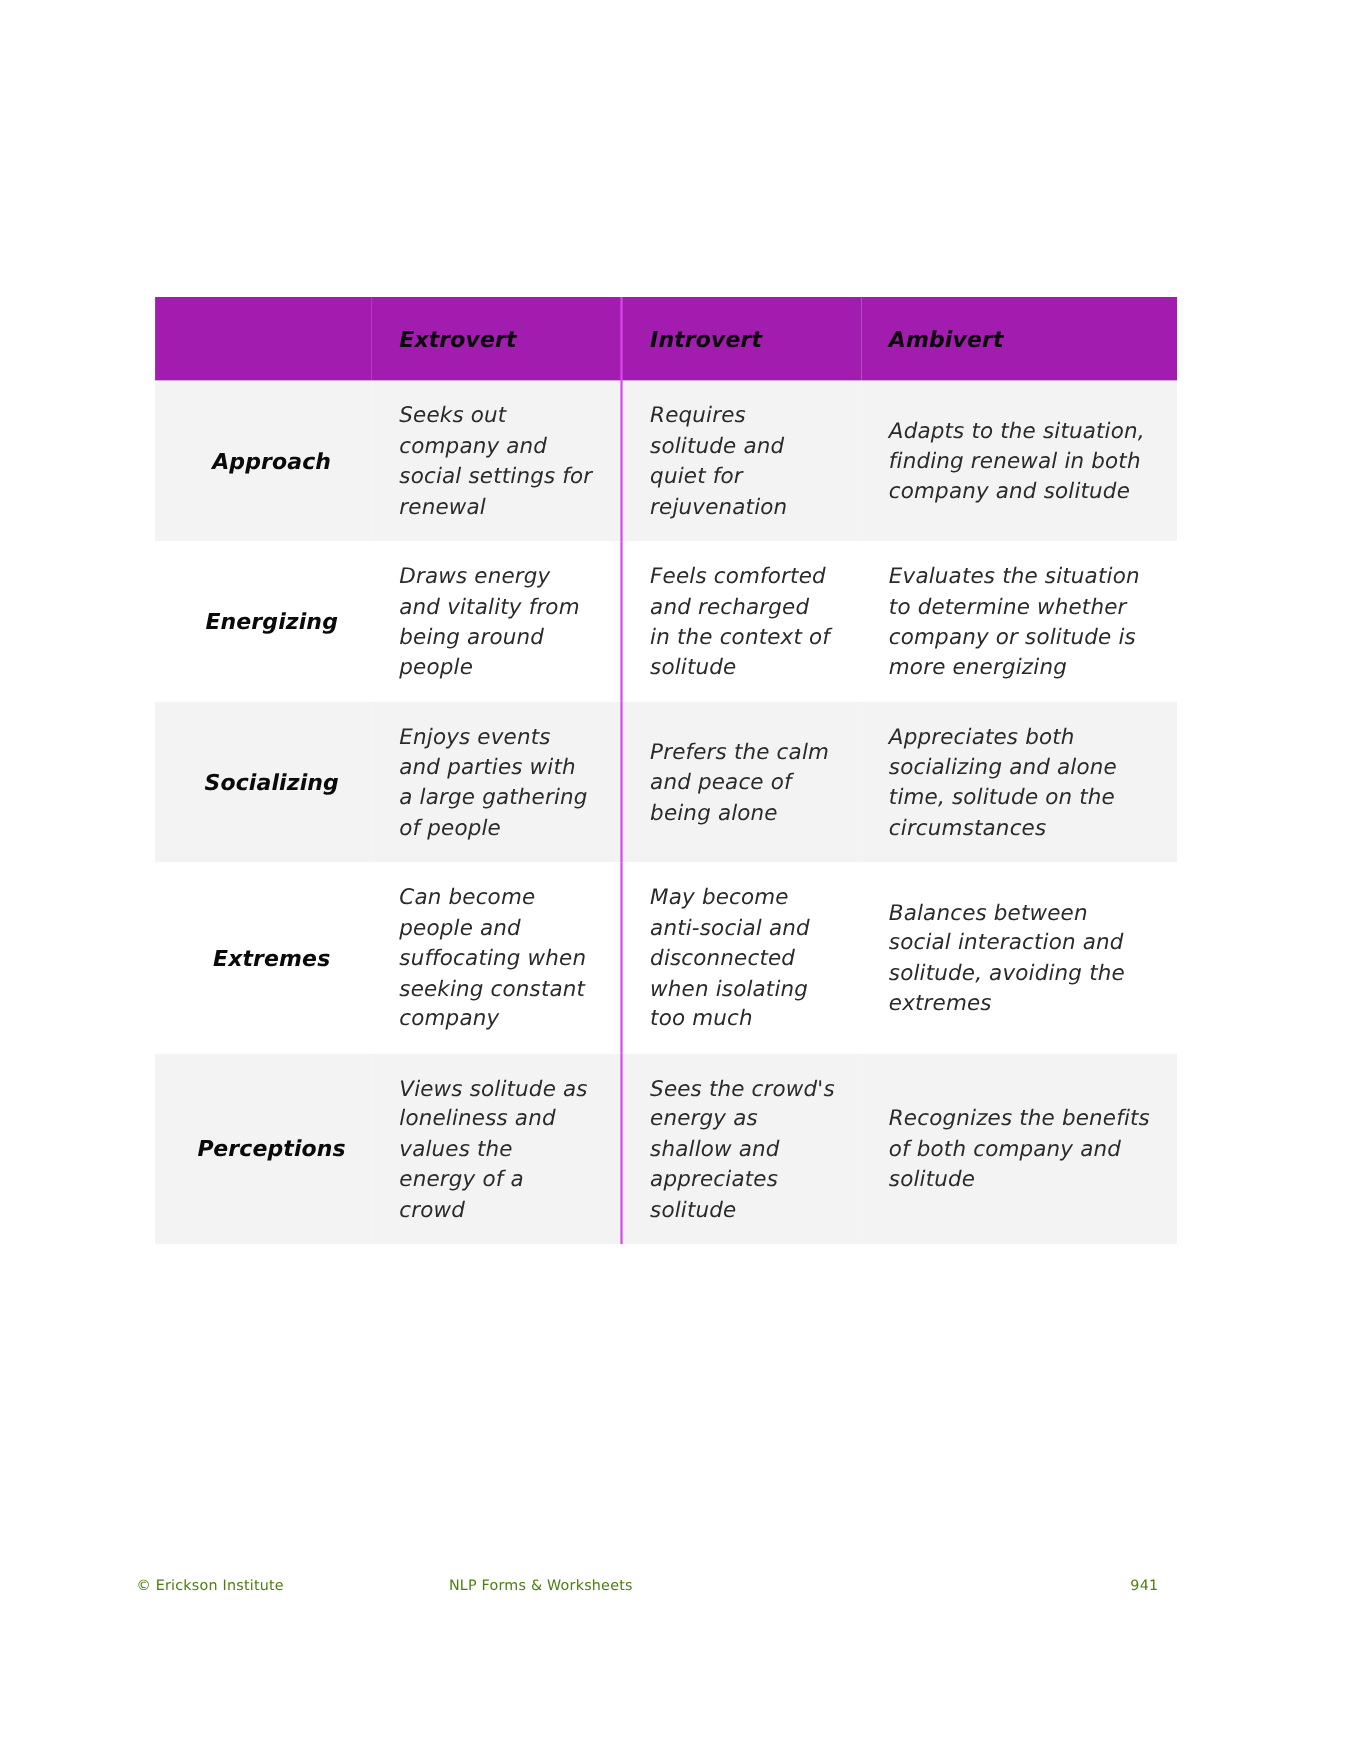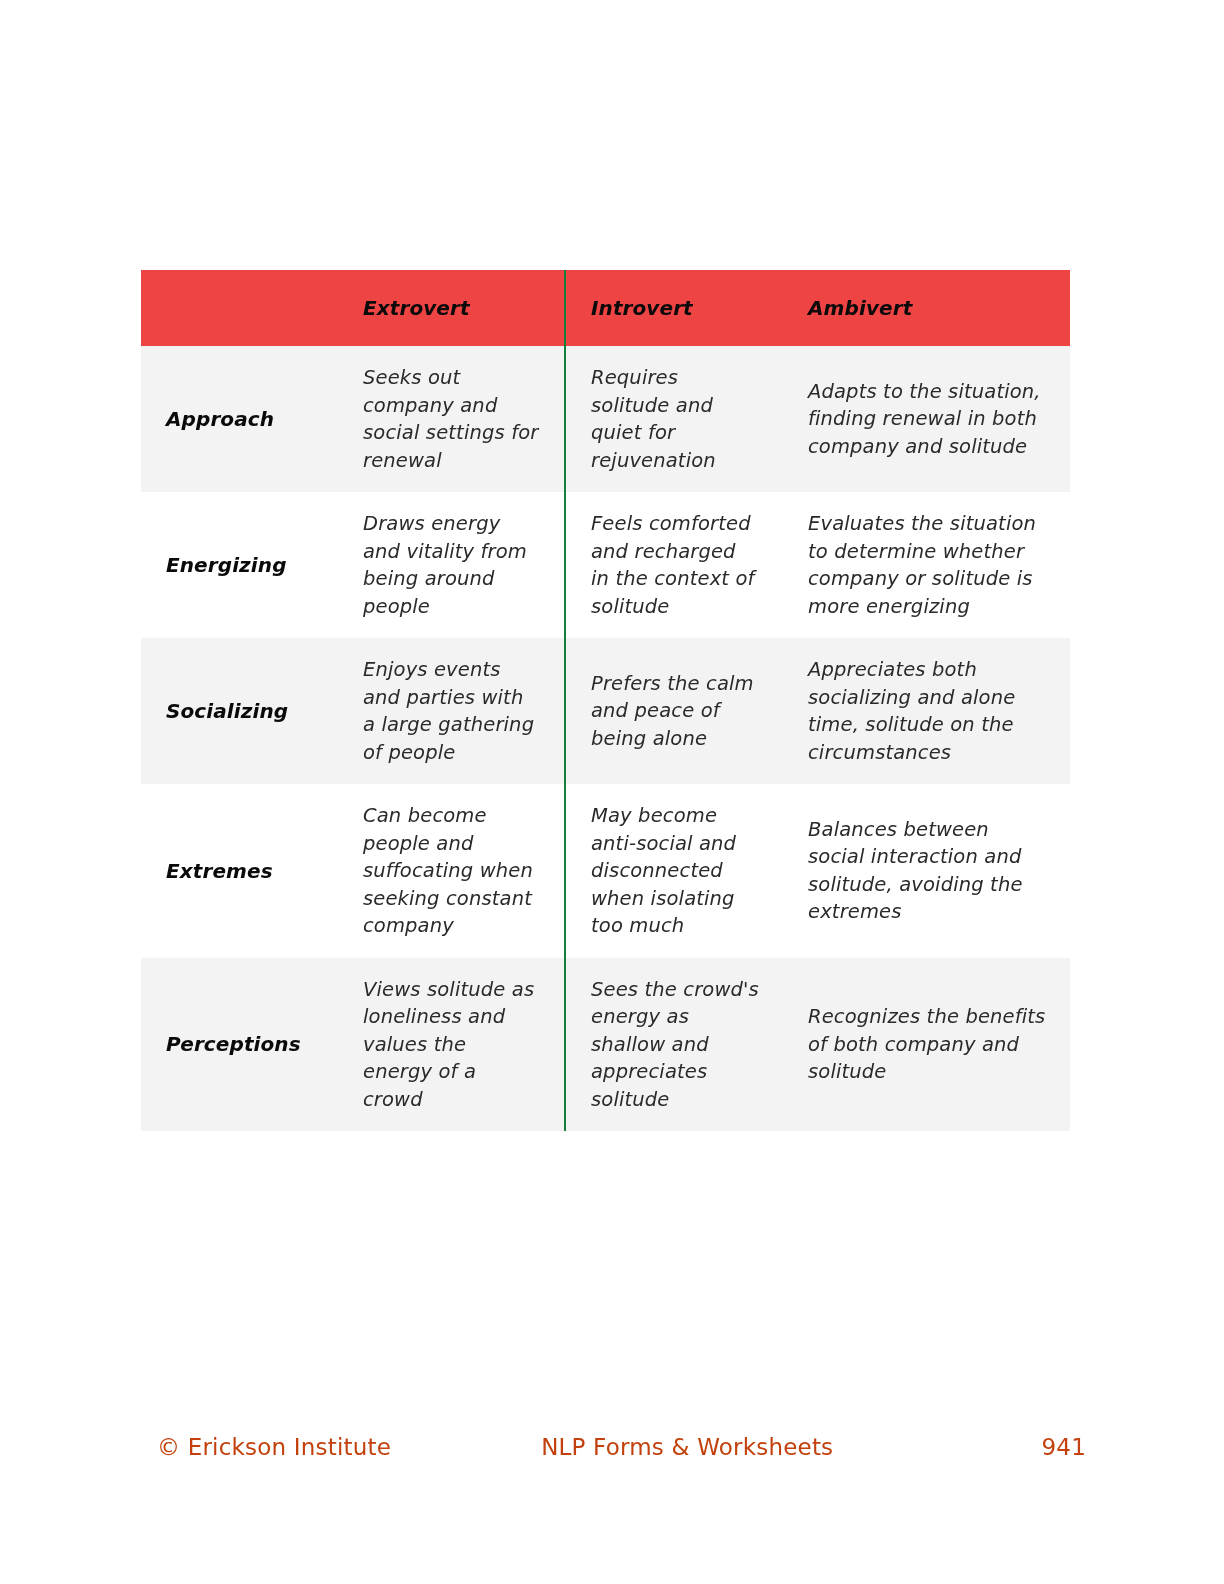--- a/index.html
+++ b/index.html
@@ -54,21 +54,21 @@
     top: 270px;
     width: 929px;
     border-collapse: collapse;
     table-layout: fixed;
   }
   .table col.c-label { width: 197px; }
   .table col.c-extro { width: 227px; }
   .table col.c-intro { width: 218px; }
   .table col.c-ambi  { width: 287px; }
 
-  .table tr.head-row { background: #ef4444; }
+  .table tr.head-row { background: #a21caf; }
   .table tr.shaded   { background: #f3f3f3; }
   .table tr.plain    { background: #ffffff; }
 
   .table th, .table td {
     padding: 0;
     vertical-align: middle;
     text-align: left;
   }
 
   .cell-inner {
@@ -90,55 +90,56 @@
     letter-spacing: 0.1px;
   }
 
   .row-label {
     font-family: "DejaVu Sans", sans-serif;
     font-weight: bold;
     font-style: italic;
     font-size: 20px;
     color: #0a0a0a;
     letter-spacing: 0.1px;
+    text-align: center;
   }
 
   .body-text {
     font-family: "DejaVu Sans", sans-serif;
     font-style: italic;
     font-weight: 400;
     font-size: 19.5px;
     line-height: 27.5px;
     color: #2a2a2a;
     letter-spacing: 0.15px;
   }
 
   
   td.divider-left, th.divider-left {
-    border-left: 2px solid #15803d;
+    border-left: 2px solid #d946ef;
   }
 
   
   .label-cell .cell-inner {
     padding-left: 25px;
     padding-right: 10px;
   }
 
   
   .footer {
     position: absolute;
-    left: 157px;
+    left: 124px;
     top: 1434px;
     width: 929px;
     display: flex;
     align-items: baseline;
     justify-content: space-between;
     font-family: "DejaVu Sans", sans-serif;
-    font-size: 23px;
-    color: #c2410c;
+    font-size: 13px;
+    color: #4d7c0f;
     letter-spacing: 0.2px;
   }
   .footer-left   { flex: 0 0 auto; }
   .footer-center { flex: 0 0 auto; margin-left: 150px; }
   .footer-right  { flex: 0 0 auto; margin-left: auto; text-align: right; }
 </style>
 </head>
 <body>
 
 <div class="page">

